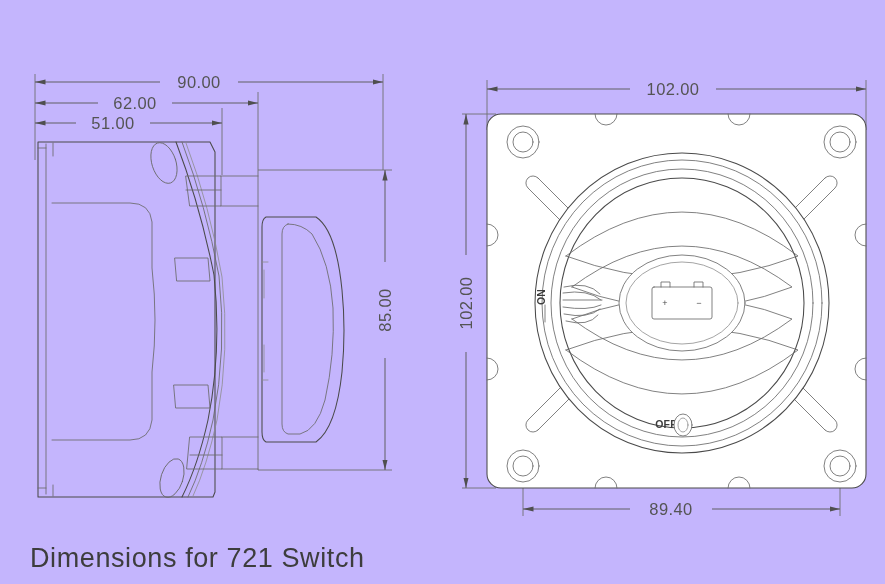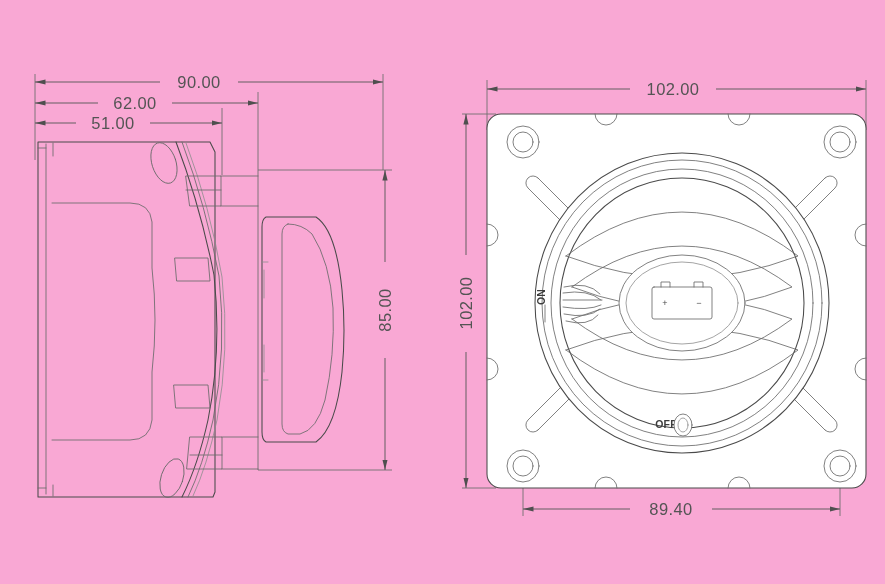--- a/index.html
+++ b/index.html
@@ -12,21 +12,21 @@
     width: 885px;
     height: 584px;
     overflow: hidden;
     font-family: "Liberation Sans", sans-serif;
     color: #2b2b2b;
   }
   #drawing-root {
     position: relative;
     width: 885px;
     height: 584px;
-    background: #f9a8d4;
+    background: #c4b5fd;
   }
   svg.drawing {
     display: block;
     width: 885px;
     height: 584px;
   }
   .ln {
     fill: none;
     stroke: #4a4a4a;
     stroke-width: 1.05;
@@ -310,14 +310,15 @@
       </g>
 
       <g>
         <text class="knob-label" x="666" y="428" text-anchor="middle">OFF</text>
         <ellipse class="ln-thin white-fill" cx="683" cy="425" rx="9" ry="11"></ellipse>
         <ellipse class="ln-faint" cx="683" cy="425" rx="5" ry="7"></ellipse>
       </g>
     </g>
   </svg>
 
+  <div class="caption">Dimensions for 721 Switch</div>
 
 </div>
 
 </body></html>

